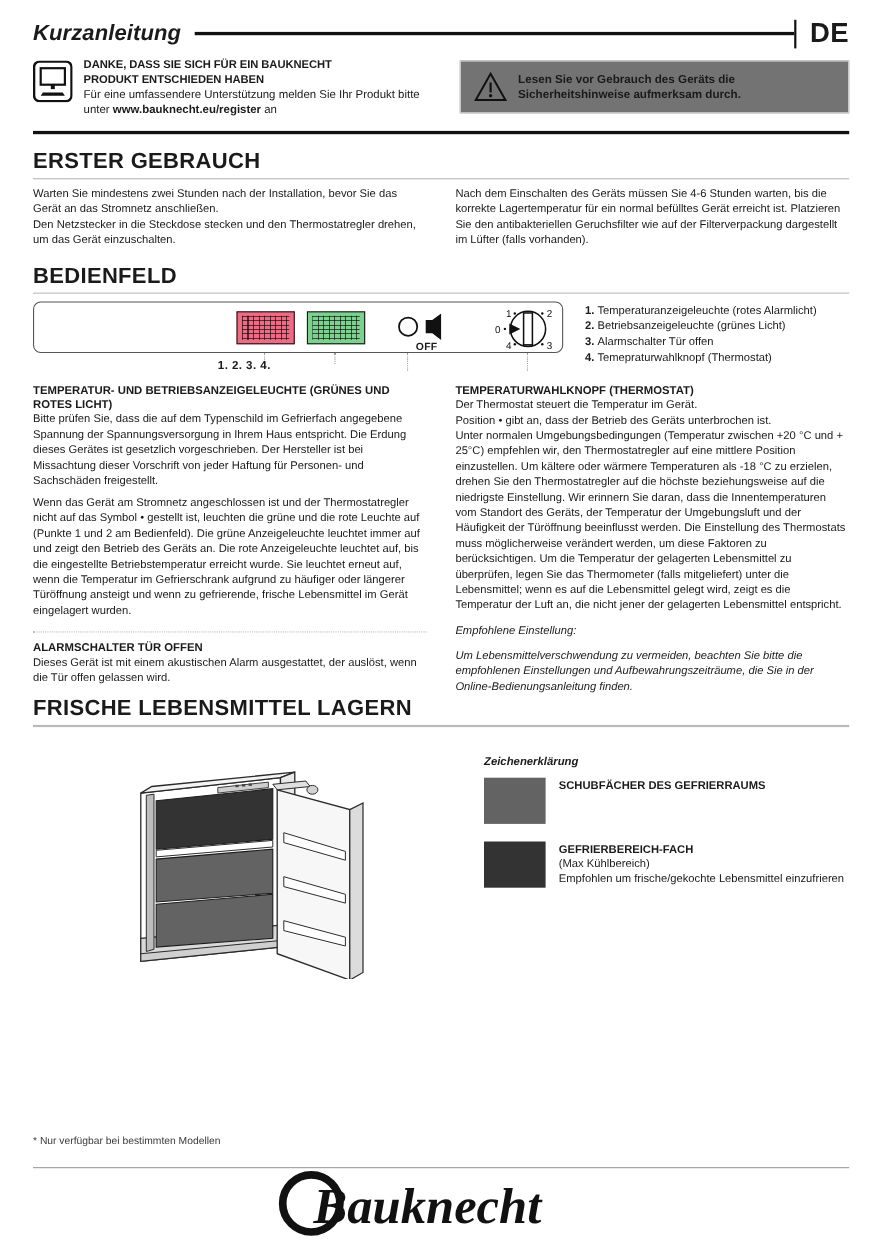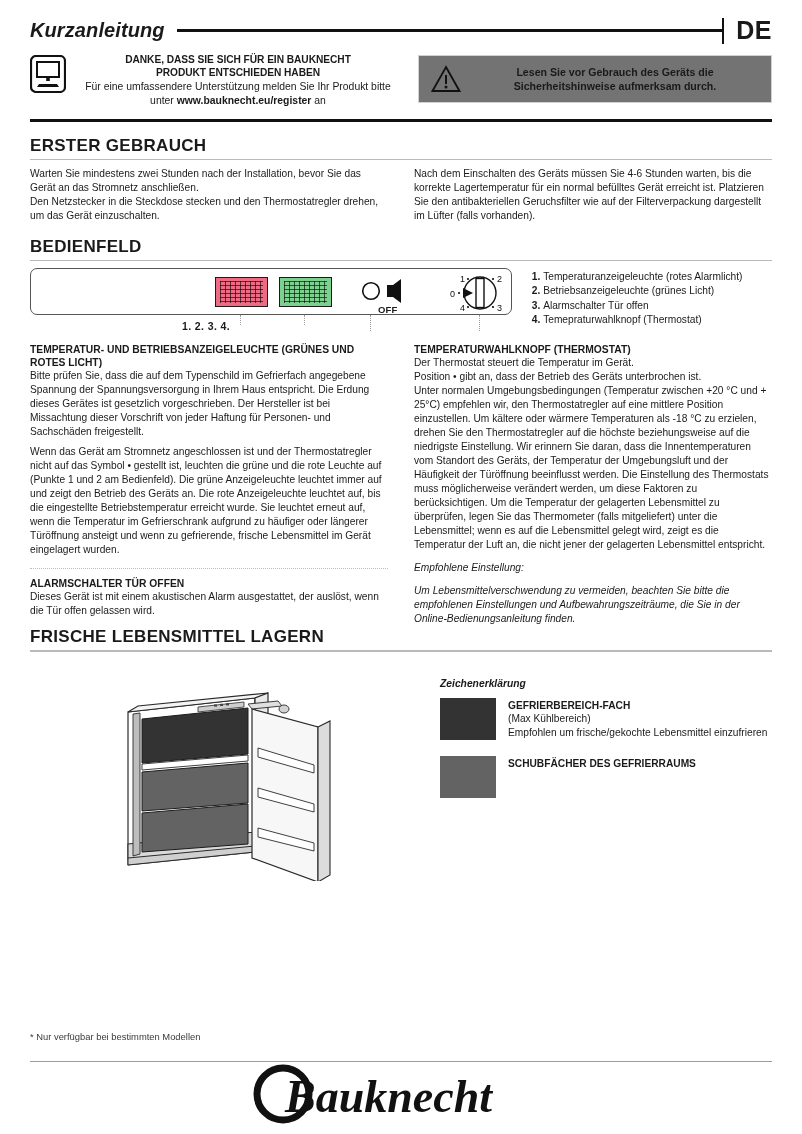--- a/index.html
+++ b/index.html
@@ -18,38 +18,38 @@
   .topbar { display:flex; align-items:center; padding-top:18px; }
   .kurz {
     font-style:italic; font-weight:bold; font-size:20px; letter-spacing:.1px;
     white-space:nowrap; padding-right:12px;
   }
   .rule-wrap { flex:1; display:flex; align-items:center; height:22px; position:relative; }
   .rule-line { flex:1; height:2.2px; background:#111; }
   .rule-tick { width:2.2px; height:26px; background:#111; }
   .lang { font-size:25px; font-weight:bold; letter-spacing:.5px; padding-left:12px; line-height:1; }
 
-  .headcols { display:flex; margin-top:10px; gap:18px;text-align:center; }
+  .headcols { display:flex; margin-top:10px; gap:18px; }
   .thanks { display:flex; gap:10px; width:370px; }
   .monitor-ico { flex:0 0 auto; width:36px; height:38px; margin-top:2px; }
   .thanks-txt { font-size:10.4px; line-height:1.32; }
   .thanks-txt .b { font-weight:bold; font-size:10.2px; letter-spacing:-.05px; }
   .warnbox {
     flex:1; background:#737373; border:1px solid #d2d2d2;
     display:flex; align-items:center; gap:10px; padding:10px 12px; margin-top:2px;
     height:48px;
   }
   .warn-ico { flex:0 0 auto; width:30px; height:28px; }
   .warn-txt { font-size:10.6px; font-weight:bold; line-height:1.35; }
 
   .thickrule { height:2.4px; background:#111; margin-top:12px; }
 
   
   h2.sec {
-    font-size:17px; font-weight:bold; letter-spacing:.3px;
+    font-size:20px; font-weight:bold; letter-spacing:.3px;
     margin:14px 0 3px 0;
   }
   .sec-rule { height:1.4px; background:#b9b9b9; margin-bottom:7px; }
 
   .two { display:flex; gap:26px; }
   .col { width:363px; }
   .body { font-size:10.2px; line-height:1.37; }
 
   
   .panelrow { display:flex; gap:14px; margin-top:4px; }
@@ -64,21 +64,21 @@
       repeating-linear-gradient(to right, rgba(0,0,0,.62) 0 1px, transparent 1px 5px),
       repeating-linear-gradient(to bottom, rgba(0,0,0,.62) 0 1px, transparent 1px 4px);
   }
   .lamp.red { left:184px; background:#ef6b84; }
   .lamp.green { left:248px; background:#7dd18f; }
   .spk { position:absolute; left:330px; top:10px; width:60px; height:34px; }
   .spk .off { position:absolute; left:17px; top:25px; font-size:9.5px; font-weight:bold; letter-spacing:.2px; }
   .dial { position:absolute; left:409px; top:3px; width:72px; height:42px; }
   .lead { position:absolute; width:1px; border-left:1px dotted #9a9a9a; }
   .caption-nums {
-    position:absolute; left:152px; top:52px; font-size:10.5px; font-weight:bold; letter-spacing:.4px;
+    position:absolute; left:168px; top:52px; font-size:10.5px; font-weight:bold; letter-spacing:.4px;
   }
   .legend-list { width:255px; font-size:10.2px; line-height:1.33; padding-top:2px; }
   .legend-list ol { margin:0; padding-left:17px; }
   .legend-list li { margin-bottom:.5px; }
   .legend-list li::marker { font-weight:bold; }
 
   
   h3.sub { font-size:10.3px; font-weight:bold; margin:0 0 0 0; line-height:1.3; }
   .dotrule { border-top:1px dotted #bdbdbd; margin:11px 0 8px 0; }
   .ital { font-style:italic; }
@@ -270,32 +270,32 @@
         <polygon points="228,72 284,89 284,97 228,81" fill="#ffffff" stroke="#2a2a2a" stroke-width=".9"></polygon>
         <polygon points="228,112 284,128 284,136 228,121" fill="#ffffff" stroke="#2a2a2a" stroke-width=".9"></polygon>
         <polygon points="228,152 284,167 284,175 228,161" fill="#ffffff" stroke="#2a2a2a" stroke-width=".9"></polygon>
       </svg>
     </div>
 
     <div class="legcol">
       <div class="zeichen">Zeichenerklärung</div>
 
       <div class="legitem">
+        <div class="swatch" style="background:#636363"></div>
+        <div class="legtxt">
+          <div class="h">SCHUBFÄCHER DES GEFRIERRAUMS</div>
+        </div>
+      </div>
+
+      <div class="legitem">
         <div class="swatch" style="background:#333333"></div>
         <div class="legtxt">
           <div class="h">GEFRIERBEREICH-FACH</div>
           <div>(Max Kühlbereich)</div>
           <div>Empfohlen um frische/gekochte Lebensmittel einzufrieren</div>
-        </div>
-      </div>
-
-      <div class="legitem">
-        <div class="swatch" style="background:#636363"></div>
-        <div class="legtxt">
-          <div class="h">SCHUBFÄCHER DES GEFRIERRAUMS</div>
         </div>
       </div>
     </div>
   </div>
 
   <div class="footnote">* Nur verfügbar bei bestimmten Modellen</div>
   <div class="footrule"></div>
   <div class="logo">
     <svg viewBox="0 0 300 60" width="300" height="60">
       <circle cx="32" cy="30" r="26" fill="none" stroke="#111" stroke-width="7"></circle>

